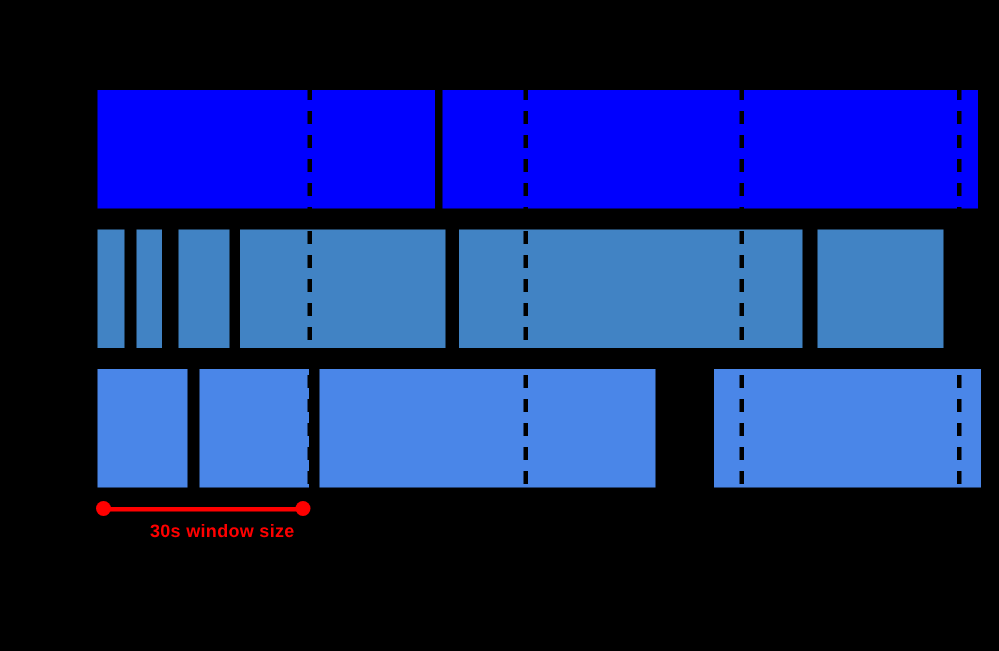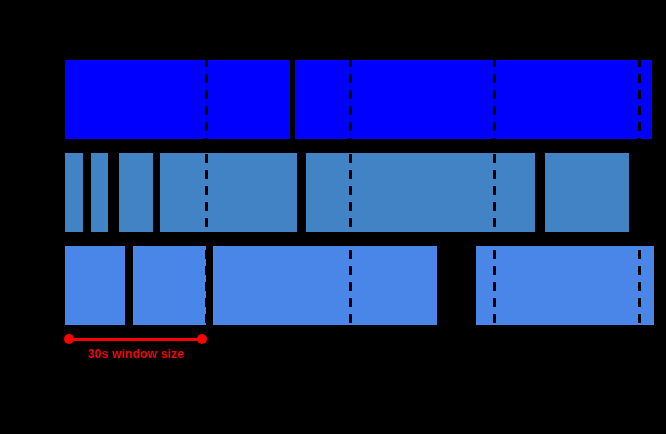--- a/index.html
+++ b/index.html
@@ -67,14 +67,14 @@
     </div>
   <div class="layer" id="dash-layer">
       <div class="dash-line" style="--dash-color: #000000; left: 205px; top: 58px; width: 3px; height: 269px;"></div>
       <div class="dash-line" style="--dash-color: #000000; left: 349px; top: 58px; width: 3px; height: 269px;"></div>
       <div class="dash-line" style="--dash-color: #000000; left: 493px; top: 58px; width: 3px; height: 269px;"></div>
       <div class="dash-line" style="--dash-color: #000000; left: 638px; top: 58px; width: 3px; height: 269px;"></div>
     </div>
   <div class="measure-line" id="measure-line" style="left: 69px; top: 338px; width: 133px; height: 3px; background: rgb(255, 0, 0);"></div>
   <div class="measure-dot" id="measure-dot-left" style="left: 64px; top: 334px; width: 10px; height: 10px; background: rgb(255, 0, 0);"></div>
   <div class="measure-dot" id="measure-dot-right" style="left: 197px; top: 334px; width: 10px; height: 10px; background: rgb(255, 0, 0);"></div>
-  <div class="measure-label" id="measure-label" style="left: 88px; top: 347px; color: rgb(255, 0, 0);">30s window size</div>
+  <div class="measure-label" id="measure-label" style="left: 100px; top: 347px; color: rgb(255, 0, 0);">30s window size</div>
 </div>
 
 </body></html>

